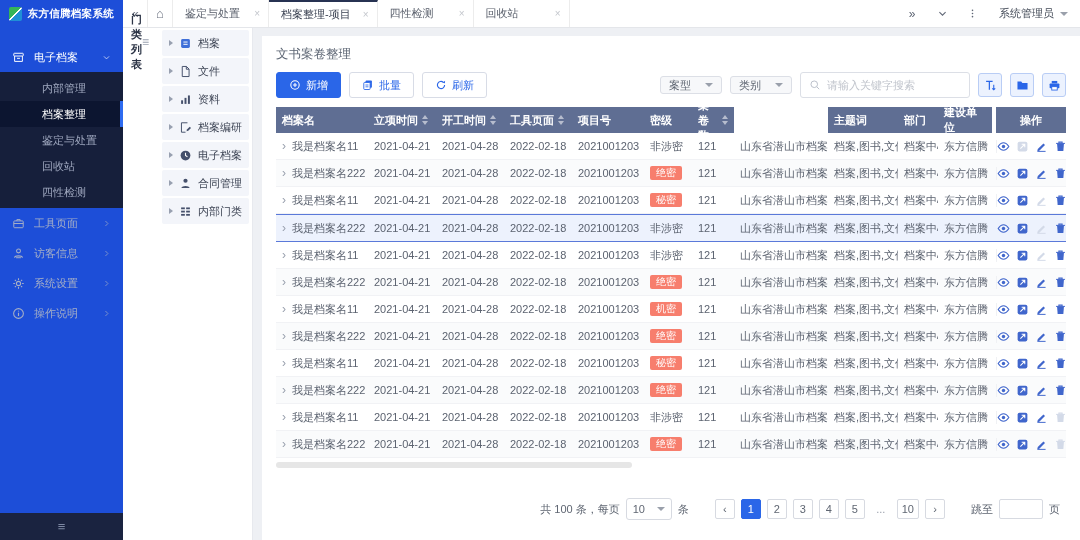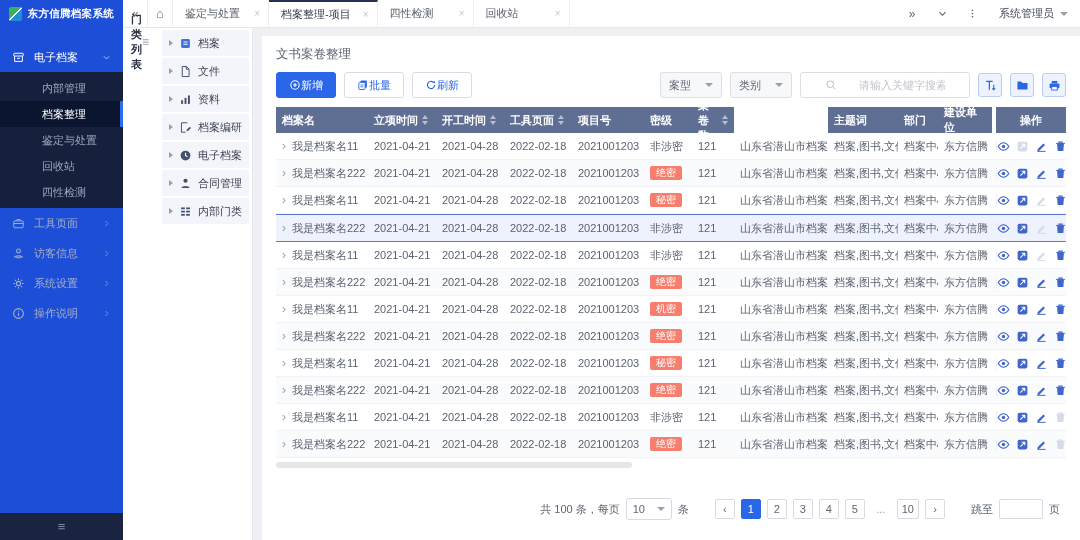--- a/index.html
+++ b/index.html
@@ -44,26 +44,26 @@
   .tree-head{height:27px;display:flex;align-items:center;justify-content:space-between;padding:0 8px;font-weight:bold;color:#2b3345}
   .tree-head .ham{color:#9aa1b0;font-size:12px;cursor:pointer}
   .tree-item{margin:2px 5px;background:#f3f5fa;border-radius:2px;height:26px;display:flex;align-items:center;padding:0 7px;gap:6px;color:#3f4656;cursor:pointer;white-space:nowrap}
   .tri-right{width:0;height:0;border-left:4px solid #98a0b0;border-top:3.5px solid transparent;border-bottom:3.5px solid transparent;flex-shrink:0}
   .tree-ic{color:#45506b}
   .tree-ic.blue{color:#3f6fd8}
   
   .main{flex:1;min-width:0;background:#fff;margin:8px 0 0 9px;display:flex;flex-direction:column}
   .card-title{padding:10px 14px 2px;color:#5c6573;font-size:12.5px}
   .toolbar{display:flex;align-items:center;gap:8px;padding:7px 14px 9px}
-  .btn{height:26px;display:inline-flex;align-items:center;padding:0 12px;border:1px solid #d8dce6;border-radius:3px;background:#fff;color:#2a66e8;cursor:pointer;font-size:11px;font-family:inherit}
+  .btn{height:26px;display:inline-flex;align-items:center;gap:5px;padding:0 12px;border:1px solid #d8dce6;border-radius:3px;background:#fff;color:#2a66e8;cursor:pointer;font-size:11px;font-family:inherit}
   .btn svg{width:12px;height:12px}
   .btn.primary{background:#2a66e8;border-color:#2a66e8;color:#fff}
   .toolbar-right{margin-left:auto;display:flex;align-items:center;gap:8px}
-  .select{height:26px;min-width:62px;display:flex;align-items:center;justify-content:space-between;padding:0 8px;border:1px solid #dcdfe6;border-radius:3px;background:#f7f8fa;color:#5f6672;cursor:pointer}
-  .search{height:26px;width:170px;display:flex;align-items:center;gap:22px;padding:0 24px;border:1px solid #dcdfe6;border-radius:3px;background:#fff;color:#b9bec8}
+  .select{height:18px;min-width:62px;display:flex;align-items:center;justify-content:space-between;padding:0 8px;border:1px solid #dcdfe6;border-radius:3px;background:#f7f8fa;color:#5f6672;cursor:pointer}
+  .search{height:26px;width:170px;display:flex;align-items:center;gap:6px;padding:0 8px;border:1px solid #dcdfe6;border-radius:3px;background:#fff;color:#b9bec8}
   .search svg{width:12px;height:12px}
   .search input{border:none;outline:none;flex:1;min-width:0;font-size:11px;font-family:inherit;color:#333}
   .search input::placeholder{color:#c0c4cc}
   .icon-btn{width:24px;height:24px;border:1px solid #b9cdf5;background:#ecf2fe;border-radius:3px;display:flex;align-items:center;justify-content:center;color:#2a66e8;cursor:pointer}
   .icon-btn svg{width:13px;height:13px}
   
   .tbl{padding:0 14px;display:flex;flex-direction:column}
   .thead{display:flex;height:26px}
   .th{background:#5f6e93;color:#fff;font-weight:bold;display:flex;align-items:center;gap:4px;padding:0 6px;height:26px}
   .th.ops{margin-left:4px;justify-content:center}

